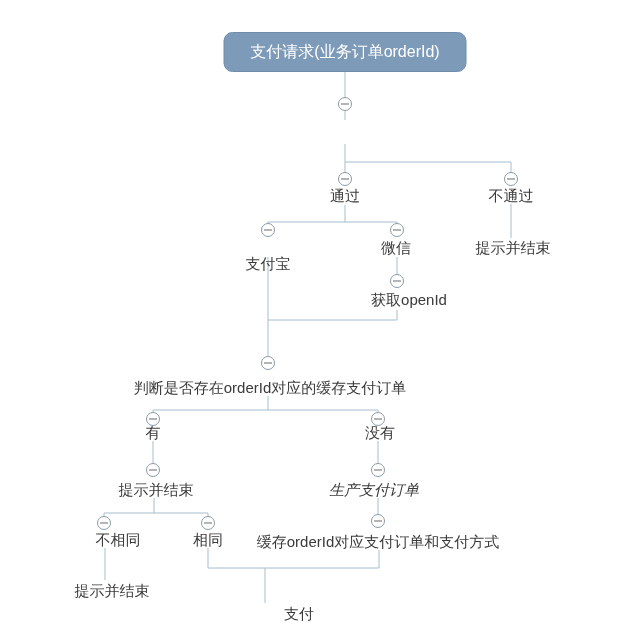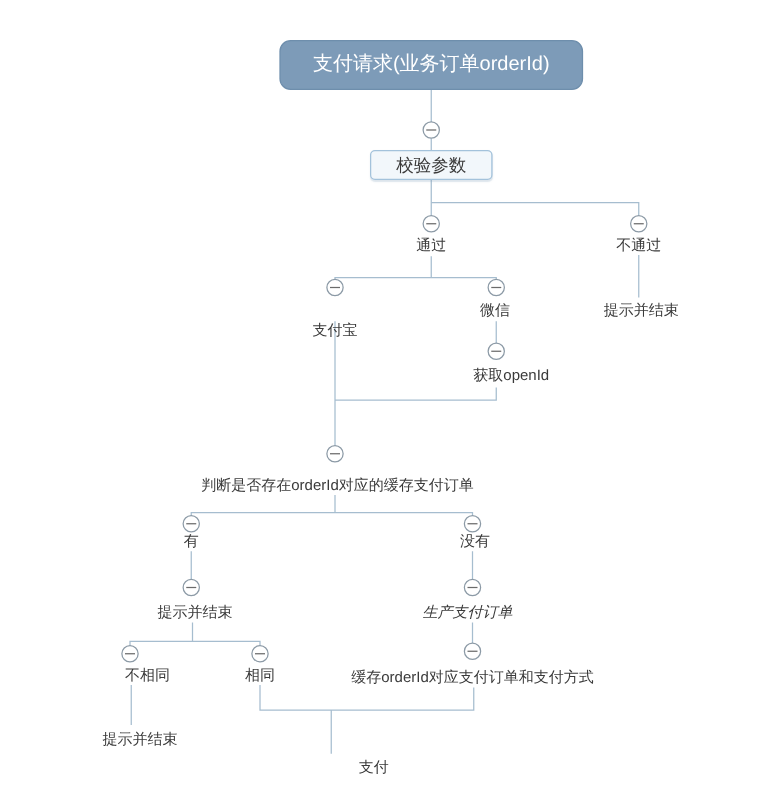--- a/index.html
+++ b/index.html
@@ -19,21 +19,21 @@
   .canvas{
     position:relative;width:621px;height:632px;background:var(--canvas-bg);
   }
   #edge-layer{
     position:absolute;left:0;top:0;width:621px;height:632px;
   }
   #node-layer{position:absolute;left:0;top:0;width:621px;height:548px;}
   .node{
     position:absolute;transform:translate(-50%,-50%);
     white-space:nowrap;
-    font-size:12px;color:var(--node-text);
+    font-size:15px;color:var(--node-text);
     line-height:1.2;
     cursor:default;
   }
   .node.root{
     background:var(--root-fill);
     border:1px solid var(--root-border);
     color:var(--root-text);
     border-radius:9px;
     display:flex;align-items:center;justify-content:center;
     font-size:16px;
@@ -126,21 +126,20 @@
         <circle cx="208" cy="523" r="6.5" fill="#FFFFFF" stroke="#8C9AA6" stroke-width="1"></circle>
         <line x1="204" x2="212" y1="523" y2="523" stroke="#6B6B6B" stroke-width="1"></line>
       </g>
       <g>
         <circle cx="378" cy="521" r="6.5" fill="#FFFFFF" stroke="#8C9AA6" stroke-width="1"></circle>
         <line x1="374" x2="382" y1="521" y2="521" stroke="#6B6B6B" stroke-width="1"></line>
       </g>
     </svg>
   <div id="node-layer">
       <div class="node root" style="left: 345px; top: 52px; width: 243px; height: 40px;">支付请求(业务订单orderId)</div>
-      <div class="node box" style="left: 345px; top: 132px; width: 98px; height: 24px;">校验参数</div>
       <div class="node text" style="left: 345px; top: 196px;">通过</div>
       <div class="node text" style="left: 511px; top: 196px;">不通过</div>
       <div class="node text" style="left: 268px; top: 264px; font-family: Liberation Serif, serif;">支付宝</div>
       <div class="node text" style="left: 396px; top: 248px;">微信</div>
       <div class="node text" style="left: 513px; top: 248px;">提示并结束</div>
       <div class="node text" style="left: 409px; top: 300px;">获取openId</div>
       <div class="node text" style="left: 270px; top: 388px;">判断是否存在orderId对应的缓存支付订单</div>
       <div class="node text" style="left: 153px; top: 433px;">有</div>
       <div class="node text" style="left: 380px; top: 433px;">没有</div>
       <div class="node text" style="left: 156px; top: 490px;">提示并结束</div>

